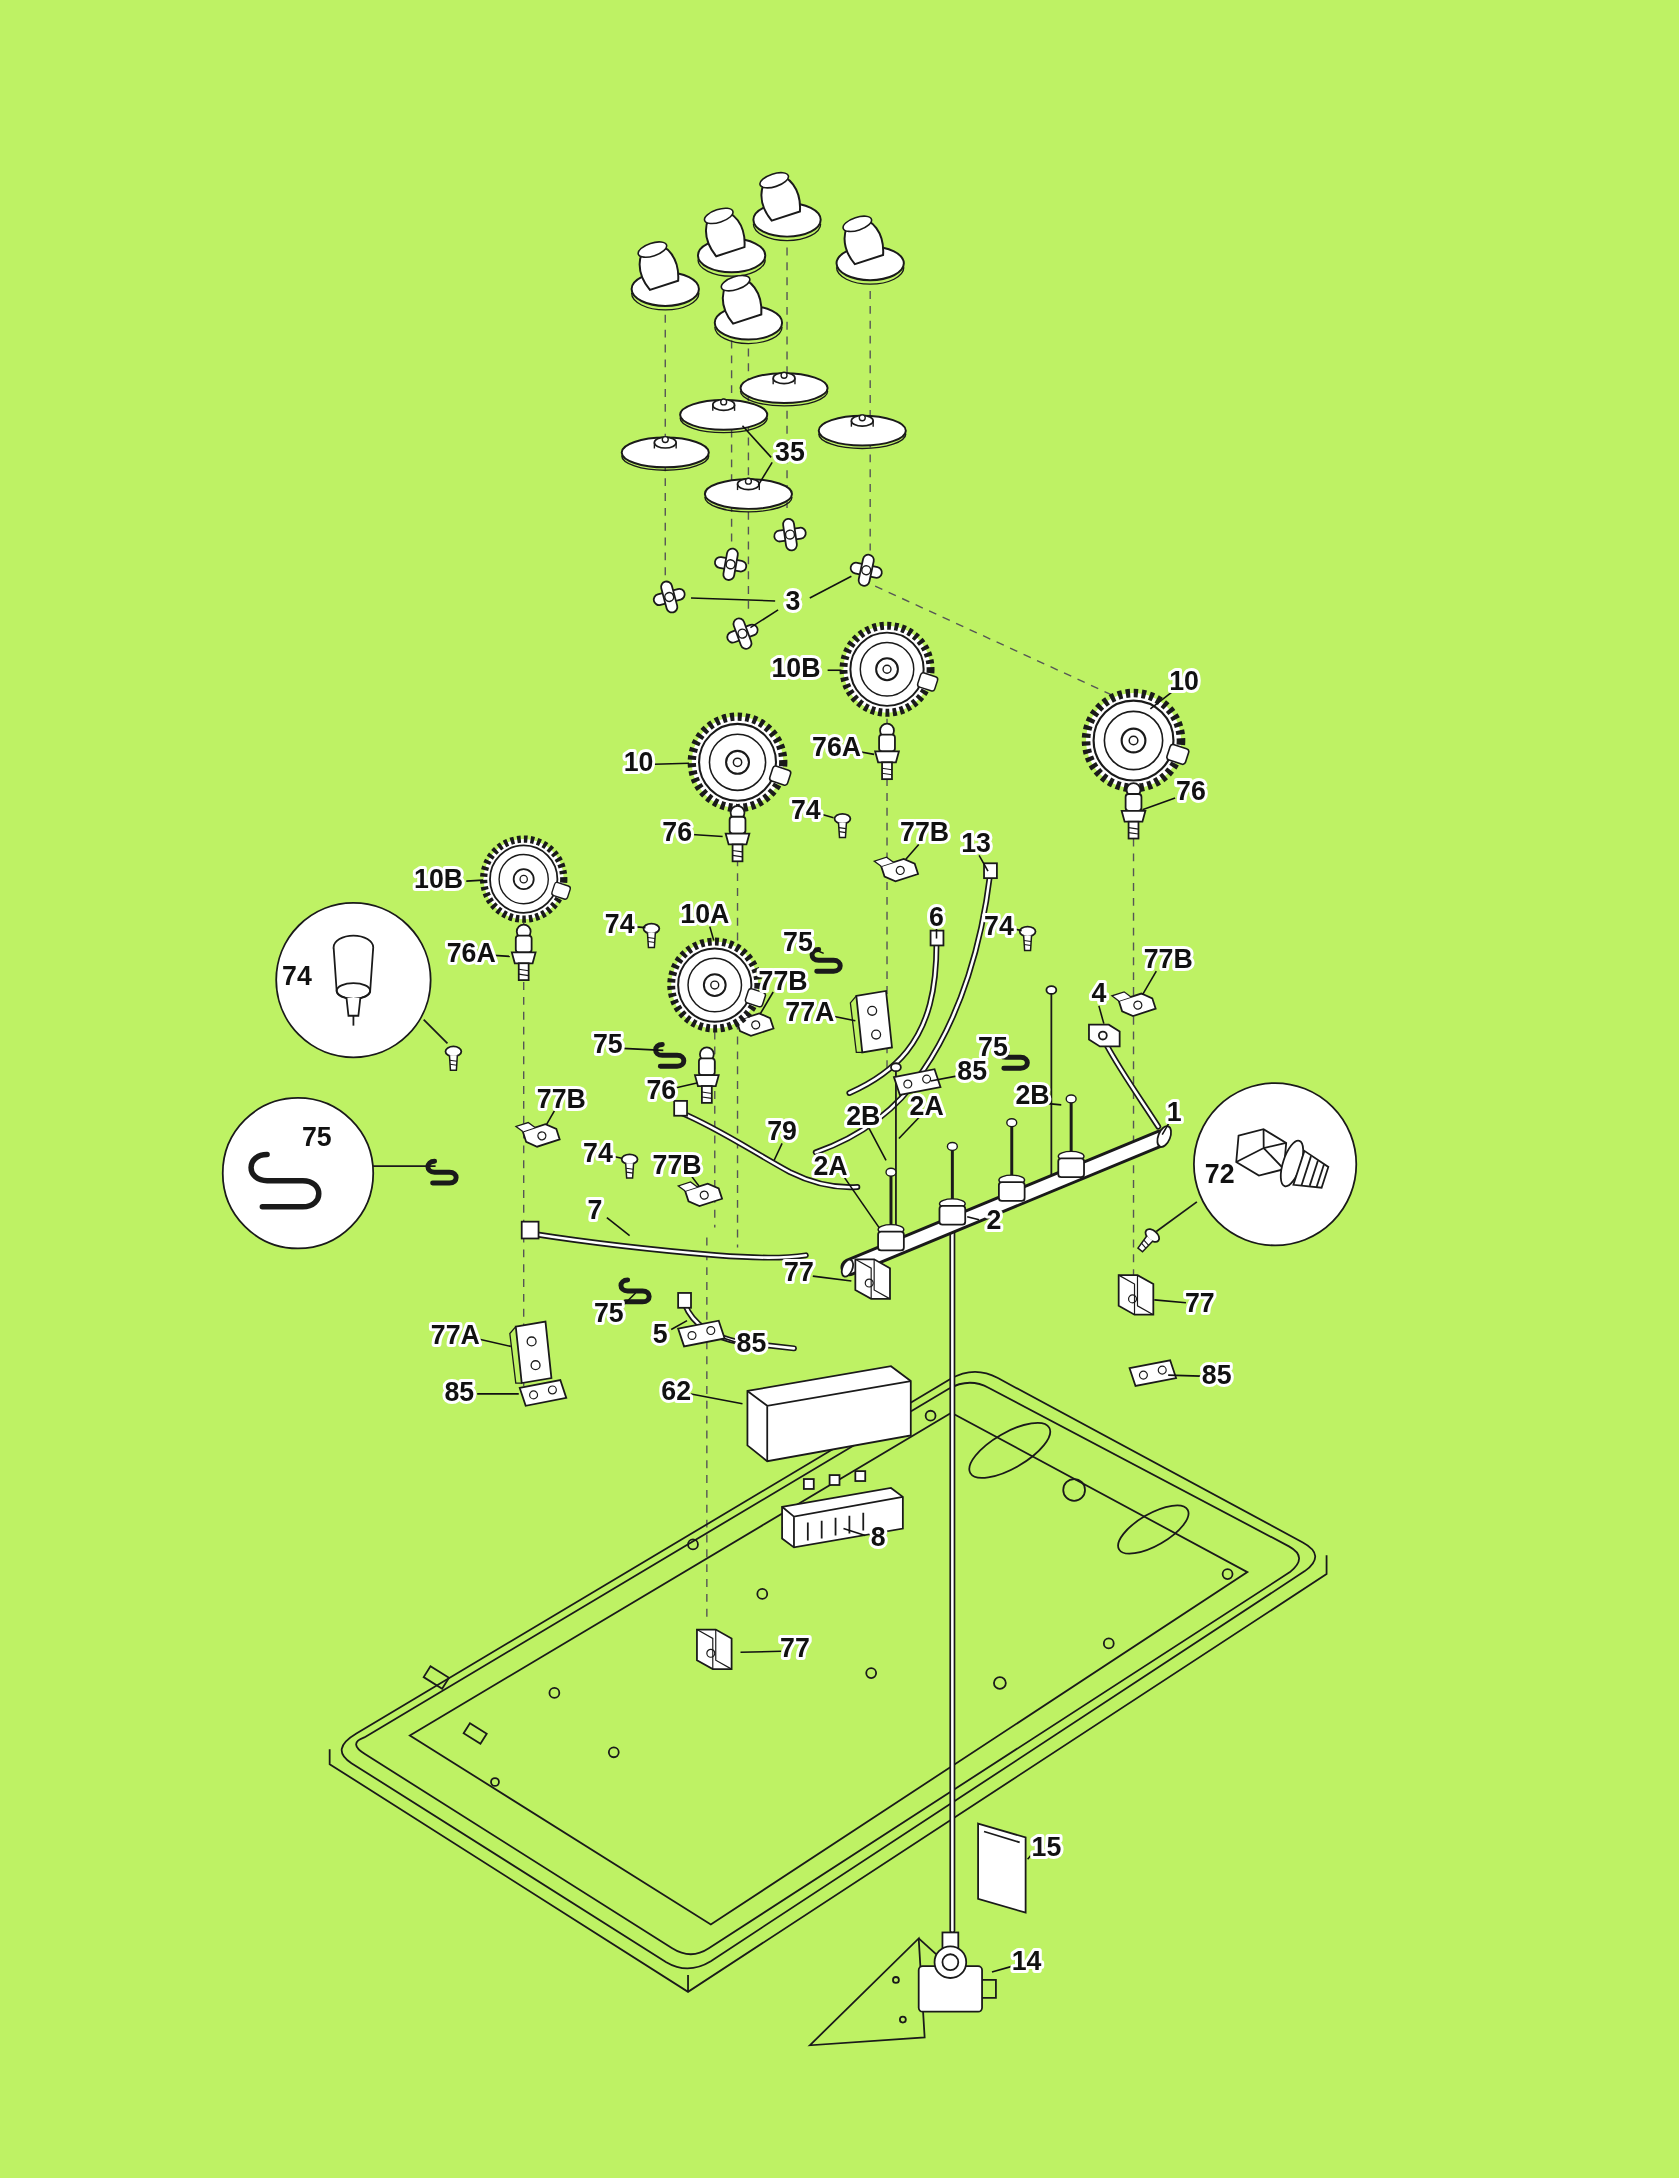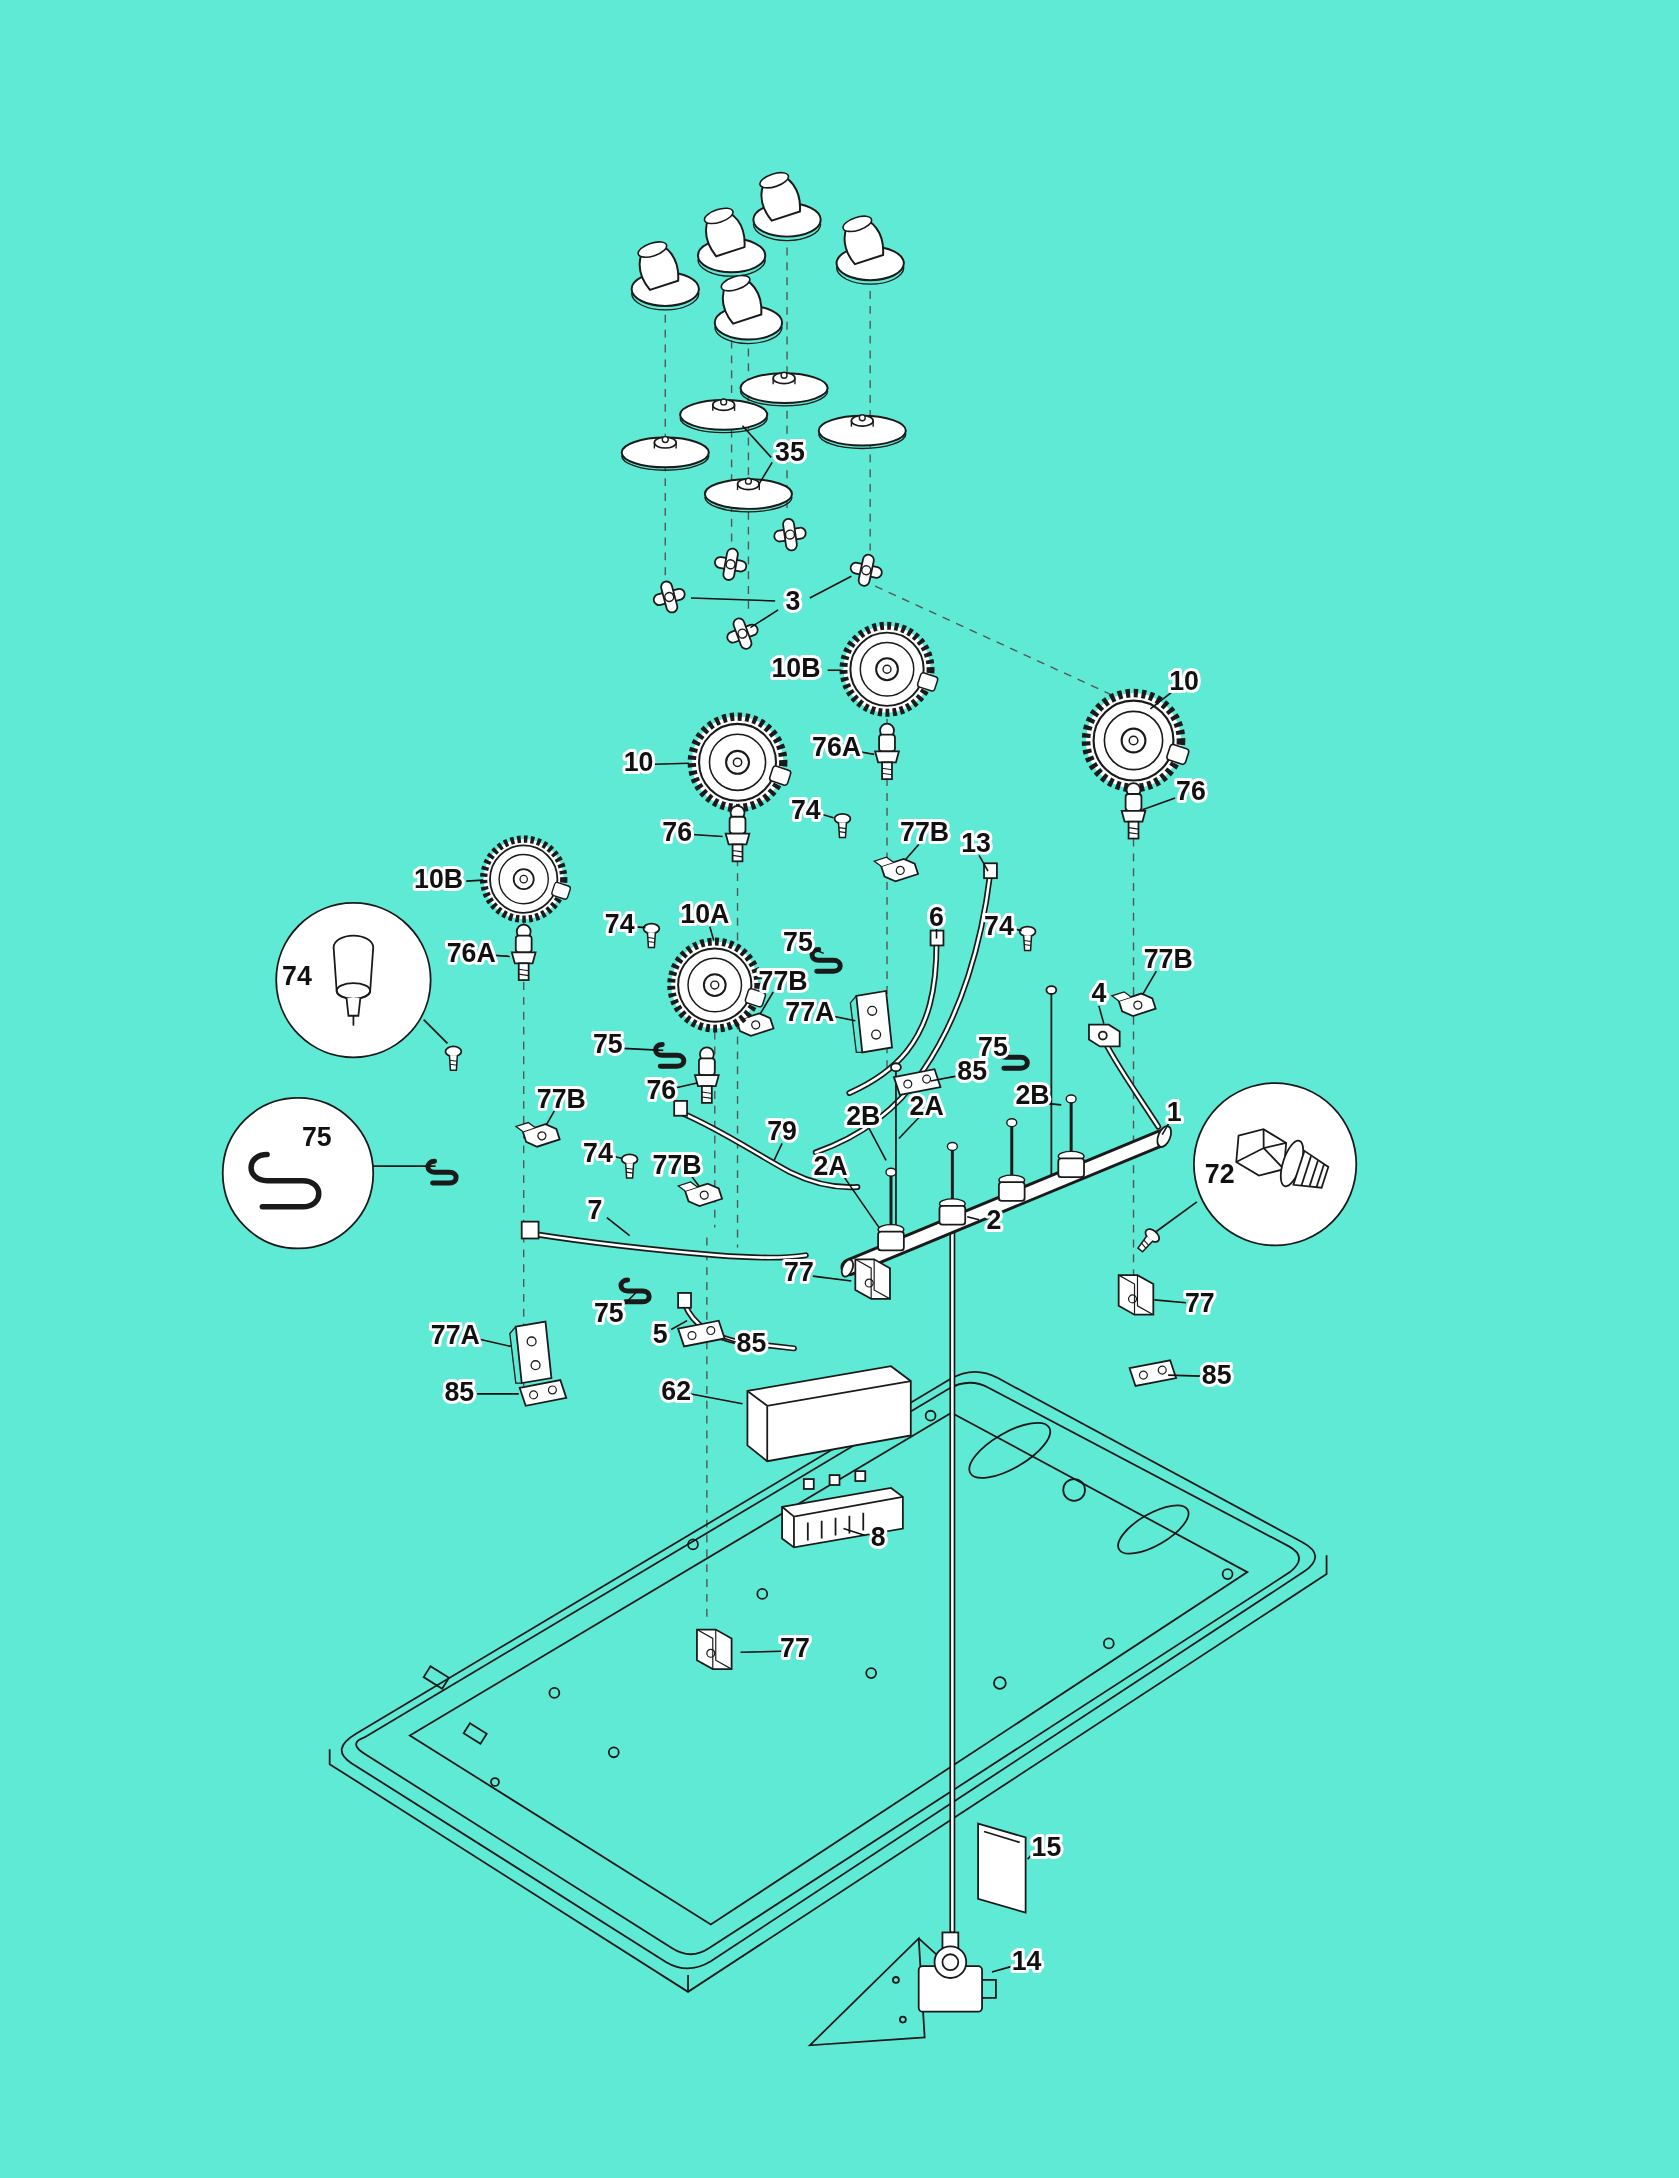--- a/index.html
+++ b/index.html
@@ -1,16 +1,16 @@
 <!DOCTYPE html>
 <html><head>
 <meta charset="utf-8">
 <style>
   html,body{margin:0;padding:0;background:#fff;}
-  .stage{position:relative;width:1679px;height:2178px;background:#5eead4;overflow:hidden;
+  .stage{position:relative;width:1679px;height:2178px;background:#bef264;overflow:hidden;
          font-family:"Liberation Sans",sans-serif;text-align:center;}
   svg{position:absolute;left:0;top:0;}
   .callout{font:bold 27px "Liberation Sans",sans-serif;fill:#111;text-anchor:middle;
            dominant-baseline:middle;paint-order:stroke;stroke:#fff;stroke-width:6px;stroke-linejoin:round;}
   .leader{stroke:#111;stroke-width:1.6;}
   .dashes path{stroke:#555;stroke-width:1.4;stroke-dasharray:8 7;fill:none;}
   .ln{stroke:#1a1a1a;fill:none;stroke-width:1.8;}
   .fw{fill:#fff;stroke:#1a1a1a;stroke-width:1.8;}
   .tube-o{stroke:#1a1a1a;stroke-width:6;fill:none;stroke-linecap:round;}
   .tube-i{stroke:#fff;stroke-width:2.6;fill:none;stroke-linecap:round;}

